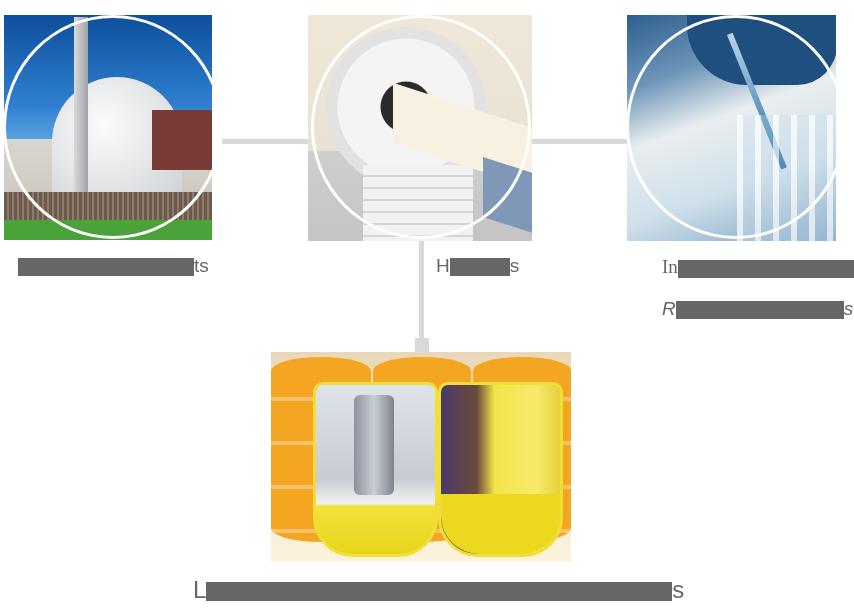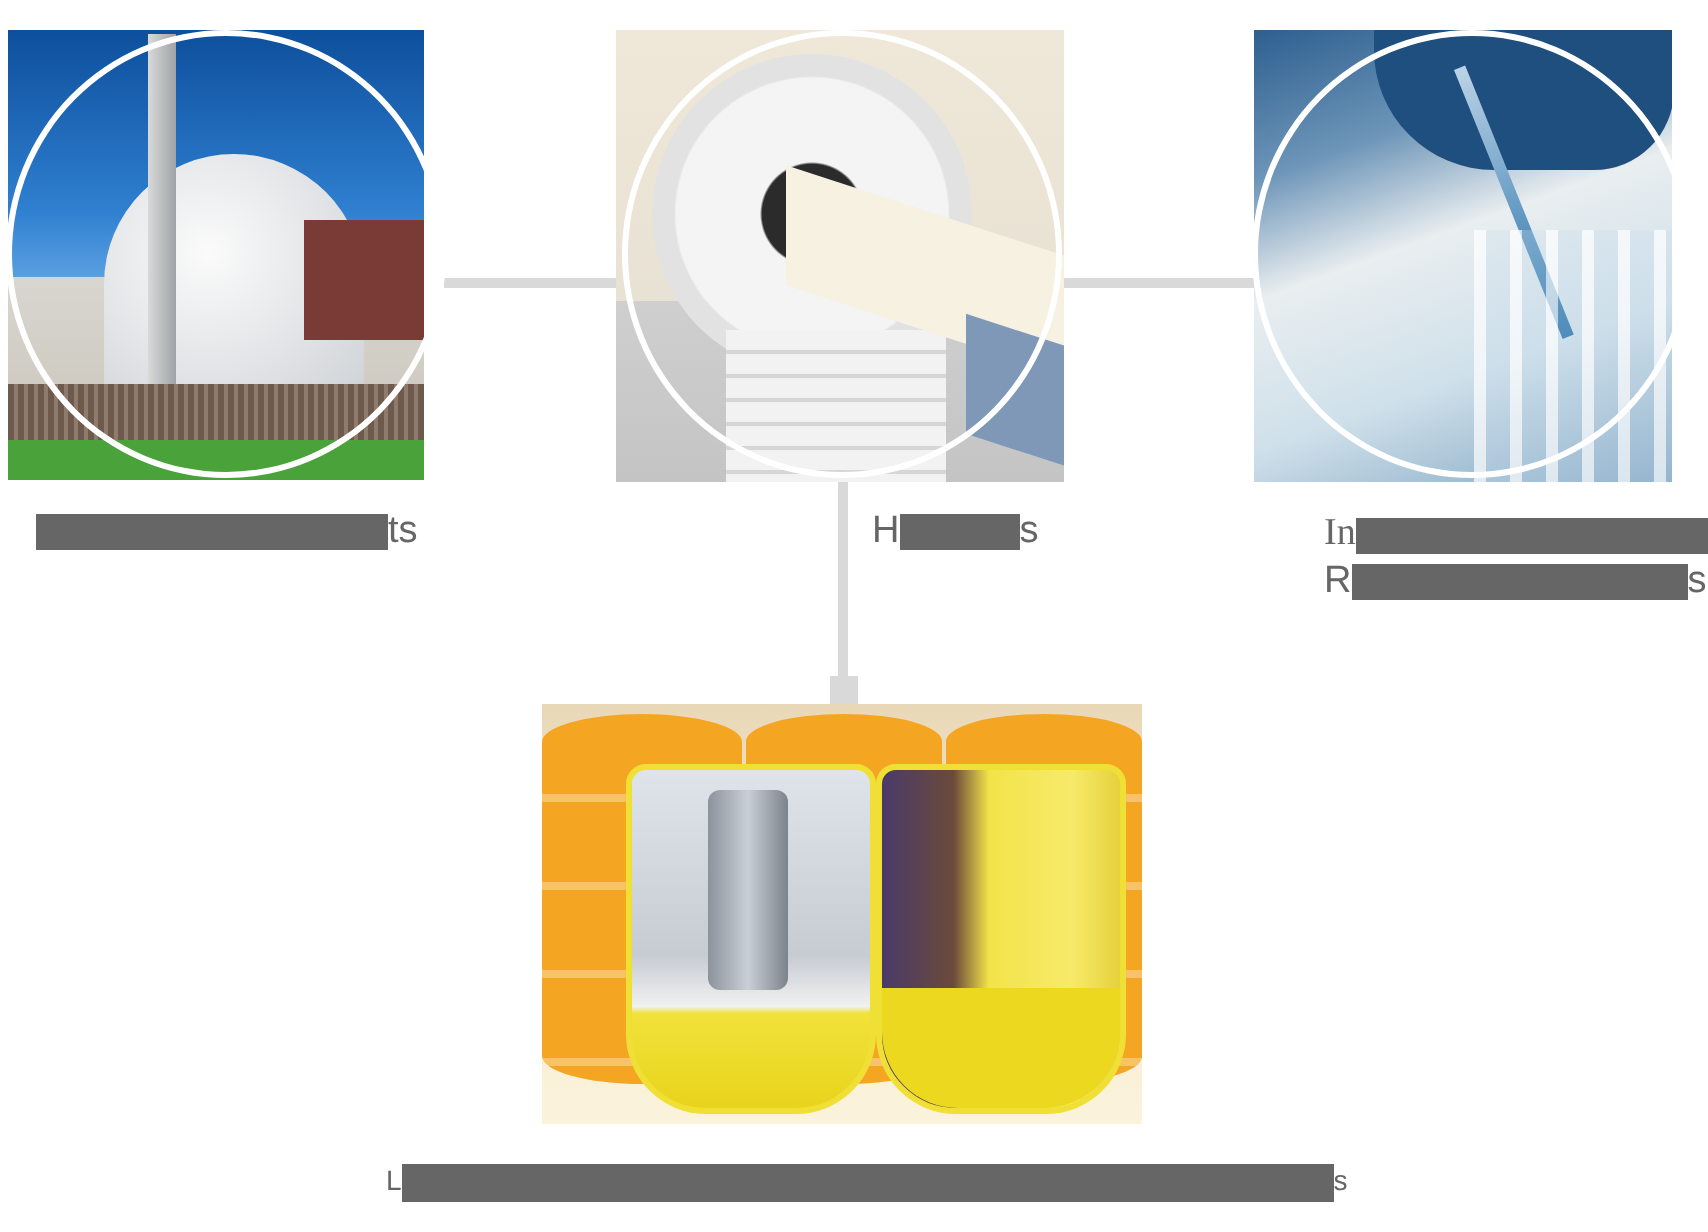--- a/index.html
+++ b/index.html
@@ -47,31 +47,31 @@
   <span class="redact" style="width:176px; height:18px;"></span><span>ts</span>
 </div>
 
 <div class="label" style="left:436px; top:254px;">
   <span>H</span><span class="redact" style="width:60px; height:18px;"></span><span>s</span>
 </div>
 
 <div class="label" style="left:662px; top:255px;font-family:Liberation Serif, serif;">
   <span>In</span><span class="redact" style="width:176px; height:18px;"></span>
 </div>
-<div class="label" style="left:662px; top:279px;">
+<div class="label" style="left:662px; top:297px;font-style:italic;">
   <span>R</span><span class="redact" style="width:168px; height:18px;"></span><span>s</span>
 </div>
 
 <div class="photo" style="left:271px; top:352px; width:300px; height:210px; background: linear-gradient(#e9d8b8 0%, #f4e7c8 40%, #fbf3dc 100%);">
   <div class="abs" style="left:0; top:5px; width:100px; height:185px; border-radius:50px/14px; background: repeating-linear-gradient(#f4a623 0 40px,#f7c26a 40px 44px);"></div>
   <div class="abs" style="left:102px; top:5px; width:98px; height:185px; border-radius:50px/14px; background: repeating-linear-gradient(#f4a623 0 40px,#f7c26a 40px 44px);"></div>
   <div class="abs" style="left:202px; top:5px; width:98px; height:185px; border-radius:50px/14px; background: repeating-linear-gradient(#f4a623 0 40px,#f7c26a 40px 44px);"></div>
   <div class="abs" style="left:42px; top:30px; width:125px; height:175px; border-radius:10px 10px 40px 40px; background: linear-gradient(#dfe4ea 0%, #c7ccd3 55%, #f1f1f1 70%, #f2e23a 72%, #e8d41c 100%); border:3px solid #f0e035; box-sizing:border-box;">
     <div class="abs" style="left:38px; top:10px; width:40px; height:100px; border-radius:6px; background: linear-gradient(90deg,#8c939c,#c9cfd6,#7b838c);"></div>
   </div>
   <div class="abs" style="left:167px; top:30px; width:125px; height:175px; border-radius:10px 10px 40px 40px; background: linear-gradient(90deg, #4a3a6a 0%, #6b4a3a 30%, #f3e34a 45%, #f7ea6a 80%, #e6d13c 100%); border:3px solid #f0e035; box-sizing:border-box;">
     <div class="abs" style="left:0; bottom:0; width:119px; height:60px; border-radius:0 0 38px 38px; background:#ecd81e;"></div>
   </div>
 </div>
 
-<div class="label" style="left:193px; top:578px; font-size:14px;">
+<div class="label" style="left:193px; top:578px; font-size:24px;">
   <span>L</span><span class="redact" style="width:466px; height:19px;"></span><span>s</span>
 </div>
 
 </body></html>

